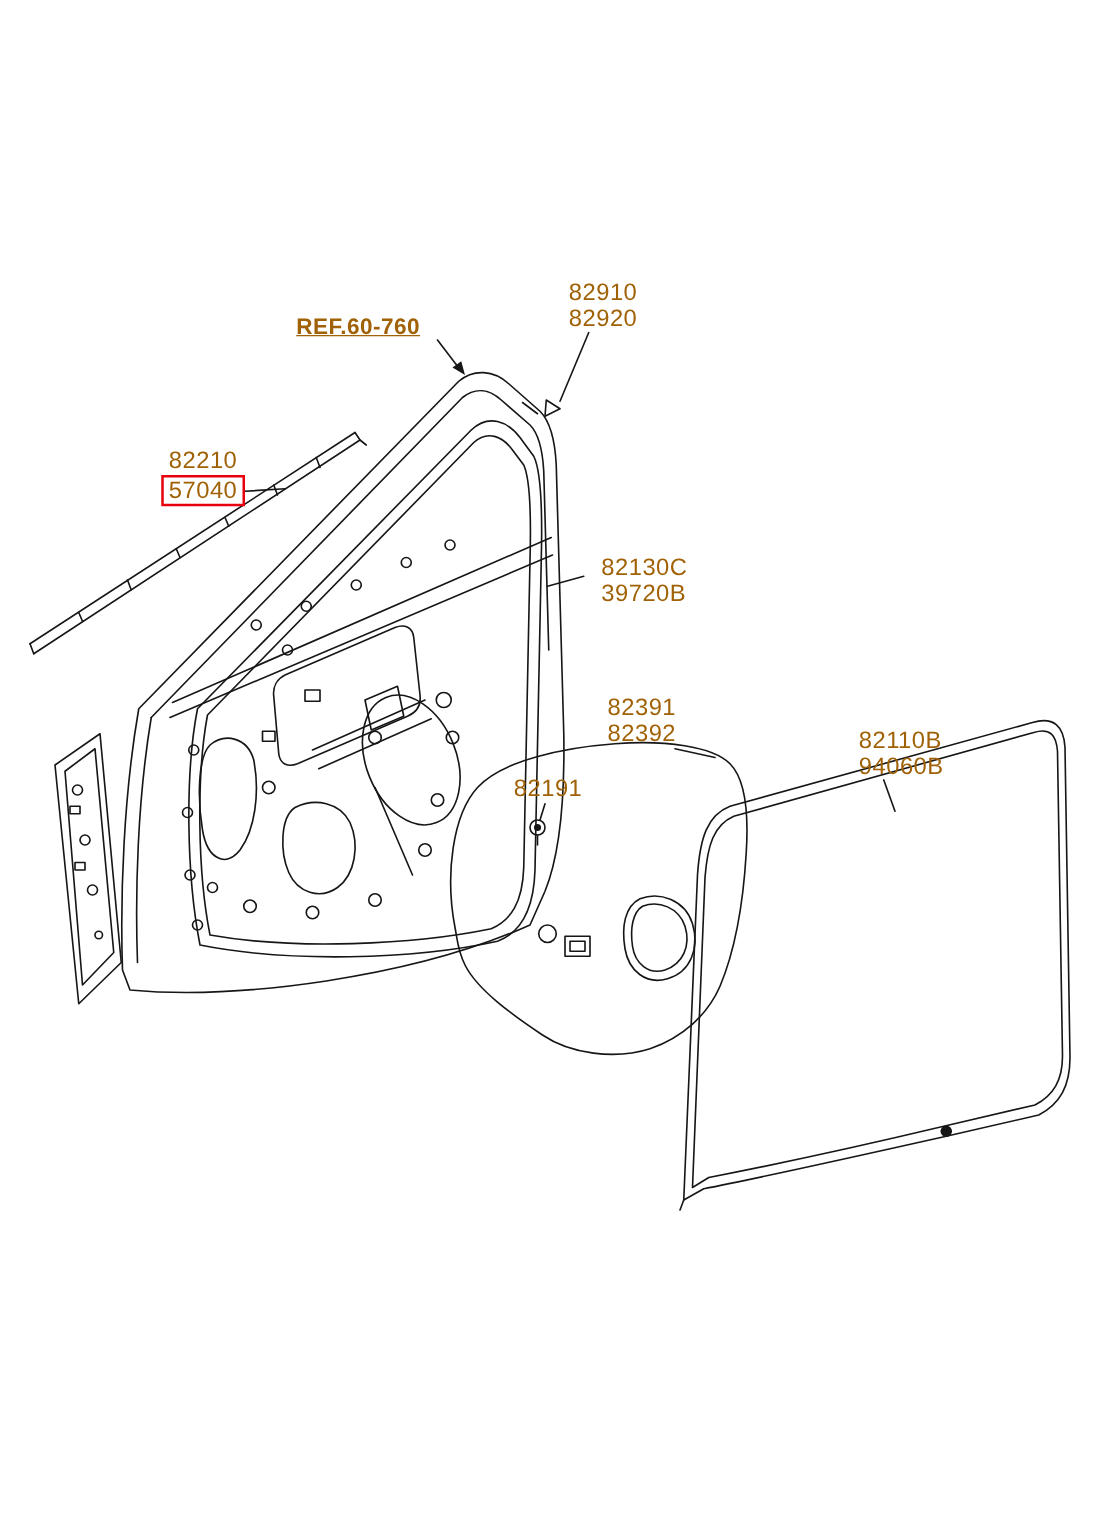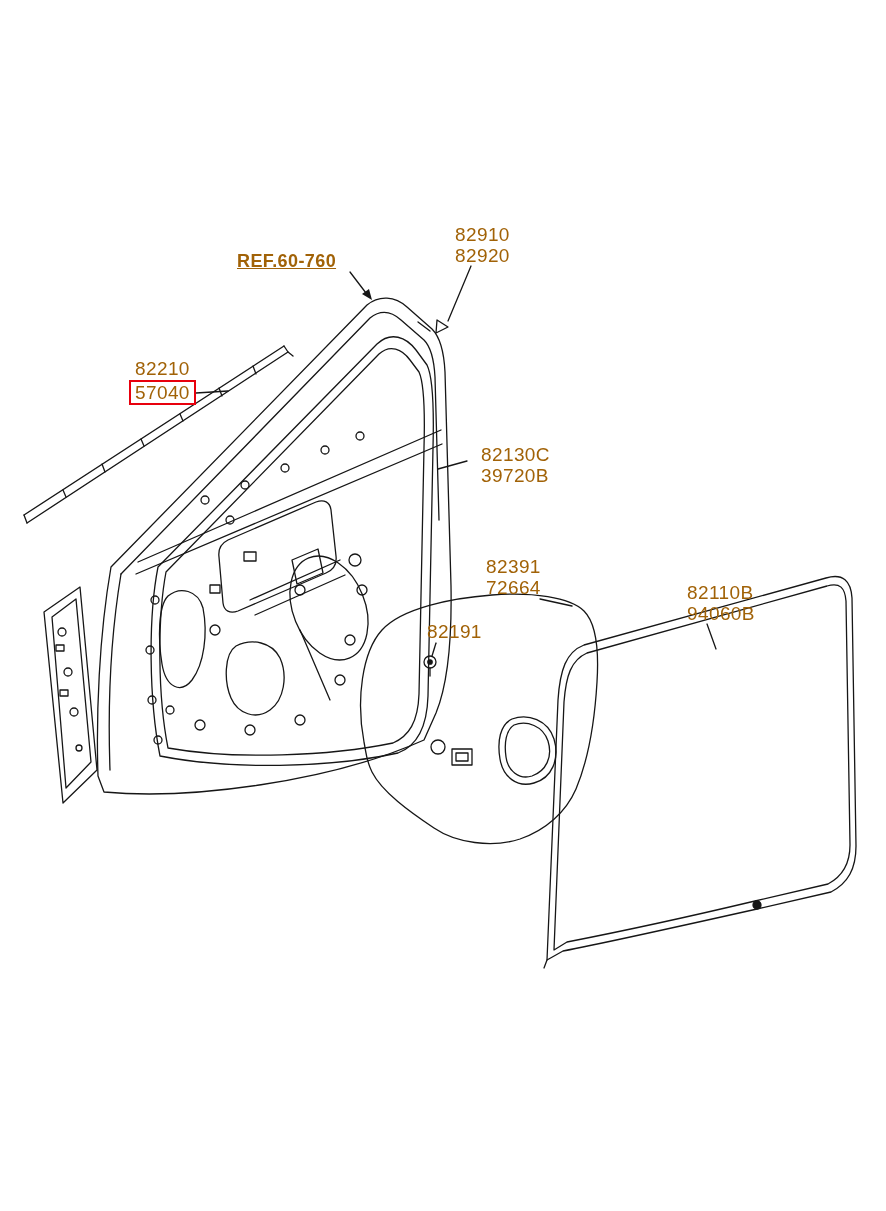--- a/index.html
+++ b/index.html
@@ -147,24 +147,24 @@
     <div class="hl"><span>57040</span></div>
   </div>
 
   <div class="label" style="left:469px;top:444px;margin-left:12px;">
     <div>82130C</div>
     <div>39720B</div>
   </div>
 
   <div class="label" style="left:486px;top:556px;text-align:right;">
     <div>82391</div>
-    <div>72664</div>
+    <div>82392</div>
   </div>
 
-  <div class="label" style="left:427px;top:621px;text-align:center;">
+  <div class="label" style="left:411px;top:621px;text-align:center;">
     <div>82191</div>
   </div>
 
   <div class="label" style="left:675px;top:582px;margin-left:12px;">
     <div>82110B</div>
     <div>94060B</div>
   </div>
 
 </div>
 

